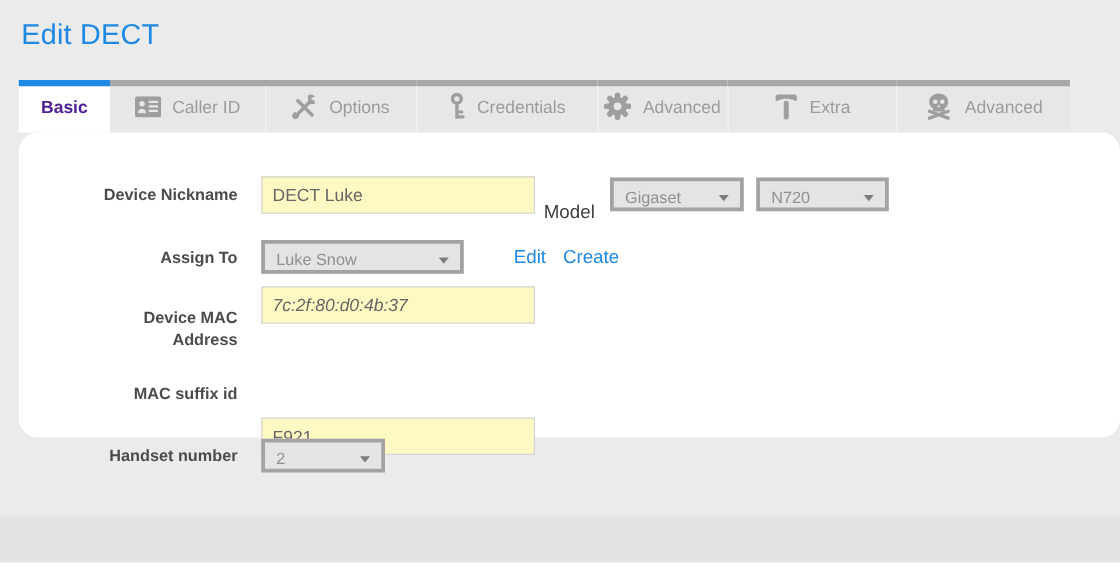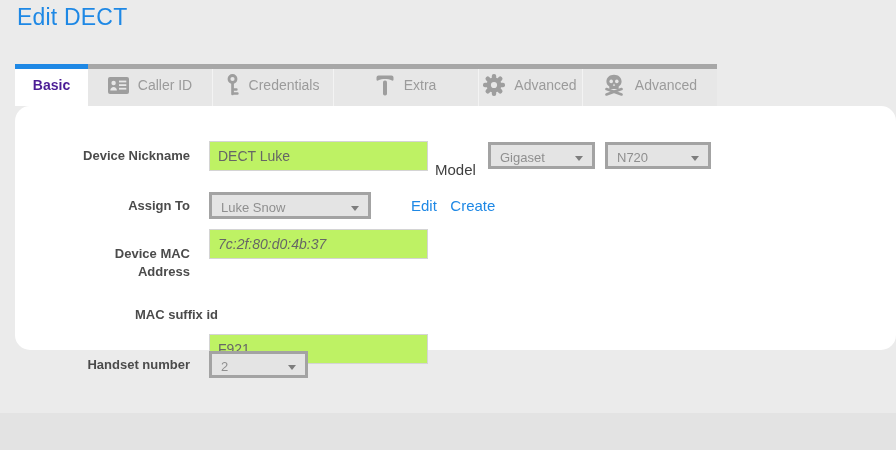--- a/index.html
+++ b/index.html
@@ -6,21 +6,21 @@
   body{
     width:896px;height:458px;position:relative;overflow:hidden;
     background:#ffffff;
     font-family:"Liberation Sans","DejaVu Sans",sans-serif;
     -webkit-font-smoothing:antialiased;
   }
   .page-bg{position:absolute;left:0;top:0;width:896px;height:413px;background:#ebebeb;}
   .footer-bar{position:absolute;left:0;top:413px;width:896px;height:37px;background:#e3e3e3;}
 
   .page-title{
-    position:absolute;left:17px;top:4px;
+    position:absolute;left:17px;top:14px;
     font-size:23px;font-weight:500;color:#1e88e5;letter-spacing:.2px;
   }
 
   
   .tabs{position:absolute;left:15px;top:64px;width:841px;height:42px;display:flex;}
   .tab{
     position:relative;box-sizing:border-box;height:42px;
     display:flex;align-items:center;justify-content:center;gap:9px;
     font-size:14px;color:#9b9b9b;background:#e7e7e7;cursor:default;
   }
@@ -44,21 +44,21 @@
   
   .panel{
     position:absolute;left:15px;top:106px;width:881px;height:244px;background:#ffffff;border-radius:15px;
   }
   .f-label{
     position:absolute;left:0;width:175px;text-align:right;
     font-size:13px;font-weight:700;color:#4b4b4b;
   }
   .f-input{
     position:absolute;box-sizing:border-box;height:30px;width:219px;left:194px;
-    border:1px solid #d4d4d4;background:#bef264;padding:0 8px;
+    border:1px solid #d4d4d4;background:#fef9c3;padding:0 8px;
     font-family:"Liberation Sans","DejaVu Sans",sans-serif;
     font-size:14px;color:#666;outline:none;
   }
   .f-select{
     position:absolute;box-sizing:border-box;height:27px;
     background:#e4e4e4;border:3px solid #a3a3a3;
     font-size:13px;color:#8f8f8f;line-height:25px;padding:0 20px 0 9px;
     white-space:nowrap;overflow:hidden;cursor:default;
   }
   .f-select .caret{
@@ -89,41 +89,44 @@
         <circle cx="5.6" cy="6" r="2.2" fill="#e7e7e7"></circle>
         <path d="M2.3 13.6 c0-2.5 1.6-3.7 3.3-3.7 s3.3 1.2 3.3 3.7 z" fill="#e7e7e7"></path>
         <rect x="11" y="3.6" width="7.3" height="1.8" fill="#e7e7e7"></rect>
         <rect x="11" y="7.2" width="7.3" height="1.8" fill="#e7e7e7"></rect>
         <rect x="11" y="10.8" width="7.3" height="1.8" fill="#e7e7e7"></rect>
       </svg>
     </span>
     <span>Caller ID</span>
   </div>
 
+  <div class="tab">
+    <span class="icon">
+      <svg width="21" height="21" viewBox="0 0 24 24">
+        <g stroke="#9e9e9e" stroke-width="3.2" stroke-linecap="round">
+          <line x1="6" y1="6.5" x2="19" y2="19.5"></line>
+          <line x1="18" y1="6.5" x2="5" y2="19.5"></line>
+        </g>
+        <path fill="#9e9e9e" d="M15.2 1.6 a5.4 5.4 0 0 1 6.6 1 l-3.2 1 -.6 2.8 2.8-.6 1 3.2 a5.4 5.4 0 0 1 -6.2-1.2 z"></path>
+        <path fill="#9e9e9e" d="M3.5 16.5 l4 4 -1.6 1.8 a2.6 2.6 0 0 1 -4.2-4.2 z"></path>
+      </svg>
+    </span>
+    <span>Options</span>
+  </div>
 
   <div class="tab">
     <span class="icon">
       <svg width="14" height="22" viewBox="0 0 14 22">
         <circle cx="6.5" cy="5" r="3.5" fill="none" stroke="#9e9e9e" stroke-width="2.8"></circle>
         <rect x="5.2" y="7.8" width="2.7" height="13.4" rx="1.3" fill="#9e9e9e"></rect>
         <rect x="7" y="14.3" width="4.6" height="2.5" rx="1" fill="#9e9e9e"></rect>
         <rect x="7" y="18.2" width="5.6" height="2.5" rx="1" fill="#9e9e9e"></rect>
       </svg>
     </span>
     <span>Credentials</span>
-  </div>
-
-  <div class="tab">
-    <span class="icon">
-      <svg width="20" height="22" viewBox="0 0 20 22">
-        <path fill="#9e9e9e" d="M3.5 1.5 h13 a2 2 0 0 1 2 2 v2.2 a1 1 0 0 1 -1.5.9 C14.6 5.3 12.4 5 10 5 s-4.6.3-7 1.6 a1 1 0 0 1 -1.5-.9 V3.5 a2 2 0 0 1 2-2 z"></path>
-        <rect x="8" y="6.5" width="4" height="15" rx="1.8" fill="#9e9e9e"></rect>
-      </svg>
-    </span>
-    <span>Extra</span>
   </div>
 
   <div class="tab">
     <span class="icon">
       <svg width="22" height="22" viewBox="0 0 22 22">
         <g fill="#9e9e9e">
           <rect x="8.8" y="0" width="4.4" height="22" rx="2"></rect>
           <rect x="0" y="8.8" width="22" height="4.4" rx="2"></rect>
           <g transform="rotate(45 11 11)">
             <rect x="8.8" y="0" width="4.4" height="22" rx="2"></rect>
@@ -132,20 +135,30 @@
           <circle cx="11" cy="11" r="7.4"></circle>
         </g>
         <circle cx="11" cy="11" r="3.1" fill="#e7e7e7"></circle>
       </svg>
     </span>
     <span>Advanced</span>
   </div>
 
   <div class="tab">
     <span class="icon">
+      <svg width="20" height="22" viewBox="0 0 20 22">
+        <path fill="#9e9e9e" d="M3.5 1.5 h13 a2 2 0 0 1 2 2 v2.2 a1 1 0 0 1 -1.5.9 C14.6 5.3 12.4 5 10 5 s-4.6.3-7 1.6 a1 1 0 0 1 -1.5-.9 V3.5 a2 2 0 0 1 2-2 z"></path>
+        <rect x="8" y="6.5" width="4" height="15" rx="1.8" fill="#9e9e9e"></rect>
+      </svg>
+    </span>
+    <span>Extra</span>
+  </div>
+
+  <div class="tab">
+    <span class="icon">
       <svg width="24" height="22" viewBox="0 0 24 22">
         <path fill="#9e9e9e" d="M12 .8 c-4.5 0-7.6 2.9-7.6 6.8 0 2.3 1.2 4 2.9 5 v2.5 h9.4 v-2.5 c1.7-1 2.9-2.7 2.9-5 C19.6 3.7 16.5 .8 12 .8 z"></path>
         <circle cx="9.2" cy="7.4" r="1.8" fill="#e7e7e7"></circle>
         <circle cx="14.8" cy="7.4" r="1.8" fill="#e7e7e7"></circle>
         <path d="M12 9.6 l1.2 2.2 h-2.4 z" fill="#e7e7e7"></path>
         <g stroke="#9e9e9e" stroke-width="2.6" stroke-linecap="round">
           <line x1="4.5" y1="15" x2="19.5" y2="20.5"></line>
           <line x1="19.5" y1="15" x2="4.5" y2="20.5"></line>
         </g>
       </svg>
@@ -177,21 +190,21 @@
     <a class="link">Edit</a>
     <a class="link" style="margin-left:9px;">Create</a>
   </div>
 
   <div class="f-label" style="top:139px;line-height:18px;">
     <span>Device MAC</span><br>
     <span>Address</span>
   </div>
   <input class="f-input" style="top: 123px; font-style: italic;" value="7c:2f:80:d0:4b:37">
 
-  <div class="f-label" style="top:194px;line-height:30px;padding-left:28px;">MAC suffix id</div>
+  <div class="f-label" style="top:194px;line-height:30px;">MAC suffix id</div>
   <input class="f-input" style="top: 194px; margin-top: 34px;" value="F921">
 
   <div class="f-label" style="top:245px;line-height:27px;">Handset number</div>
   <div class="f-select" style="left:194px;top:245px;width:99px;">
     <span>2</span>
     <span class="caret"></span>
   </div>
 
 </div>
 

